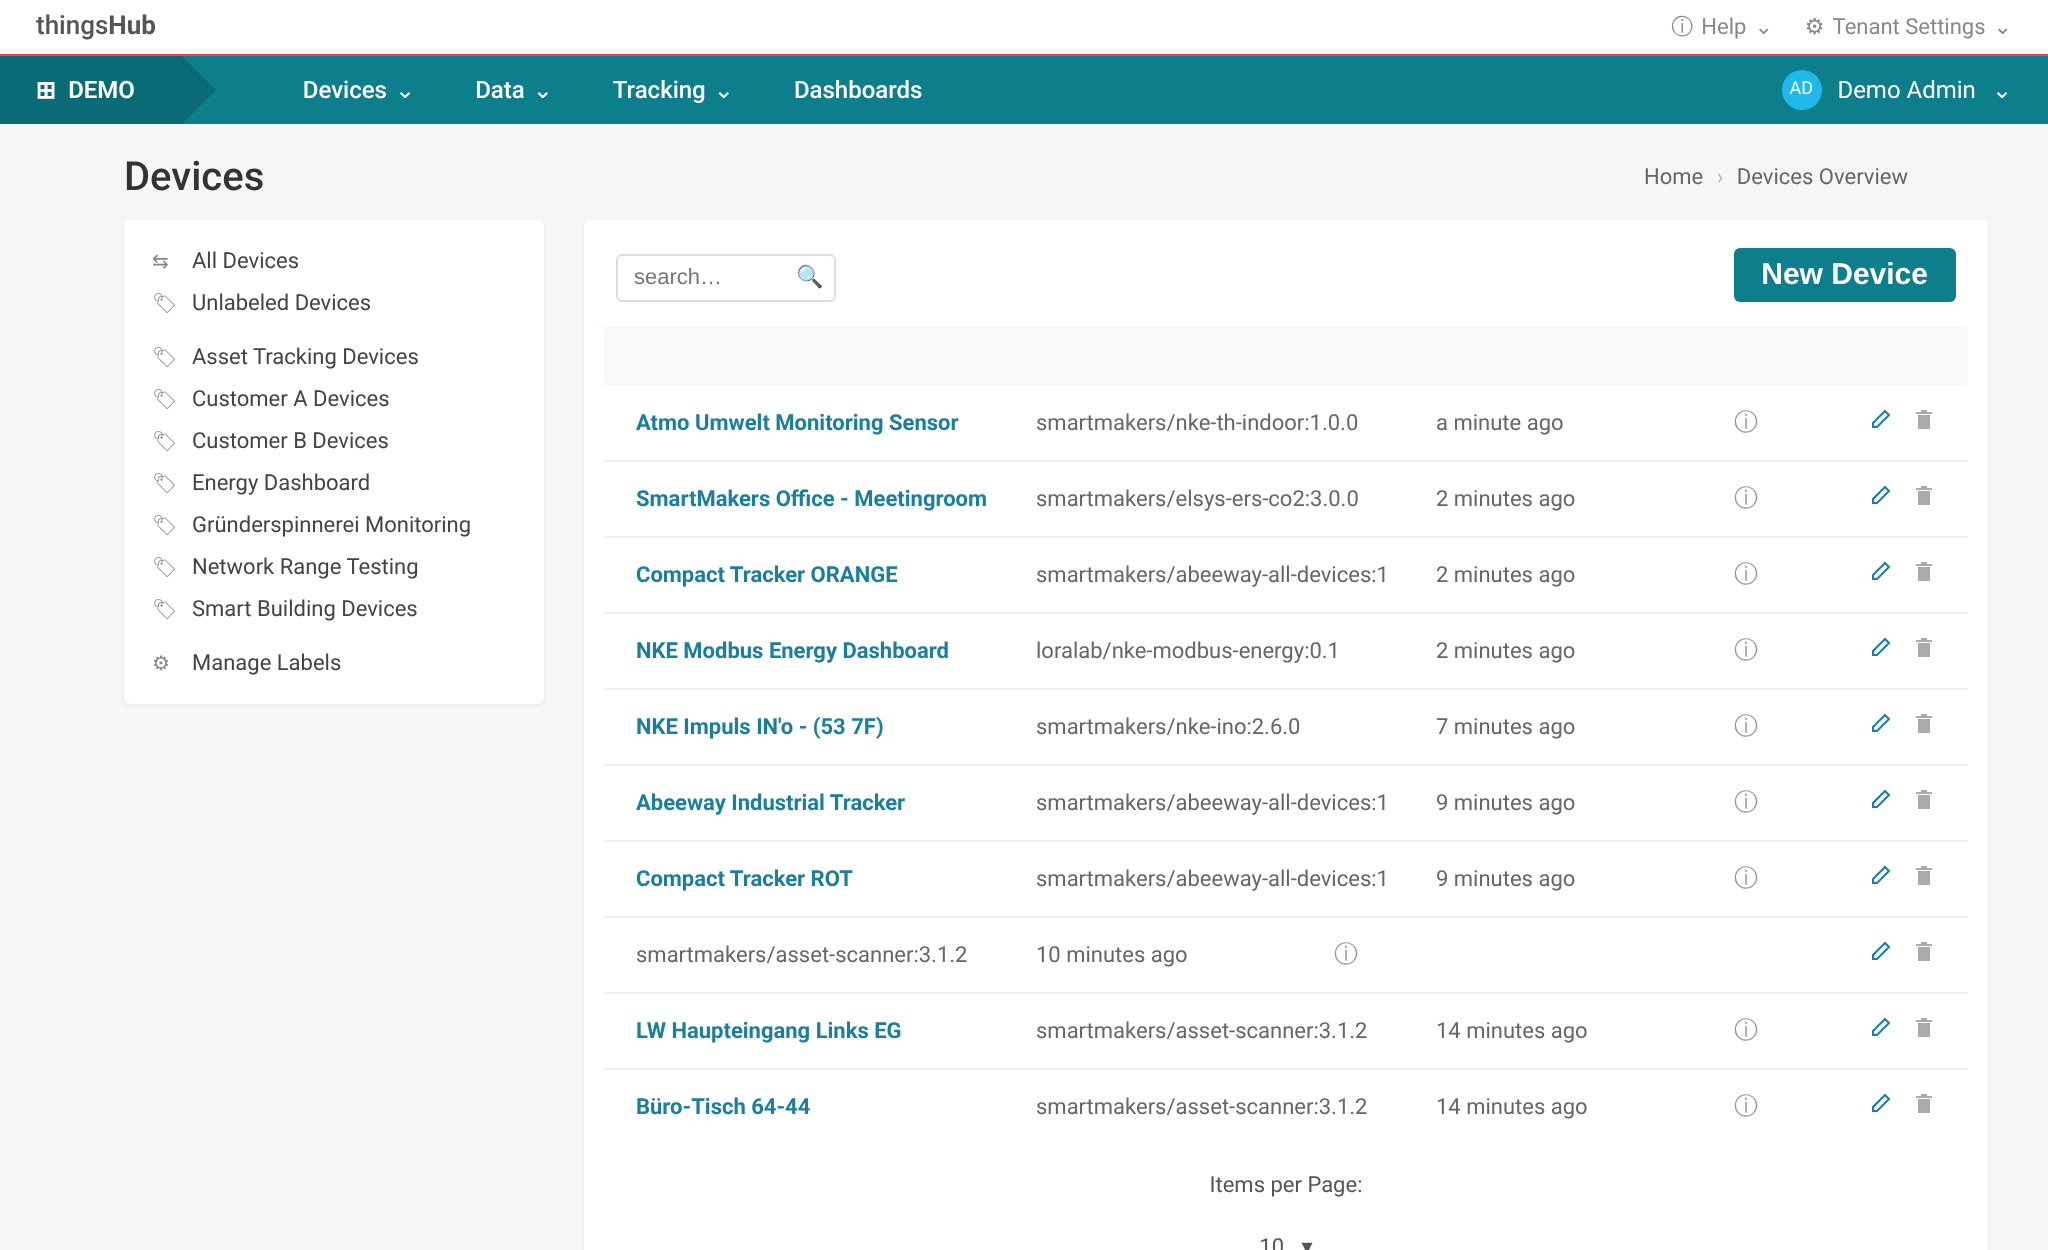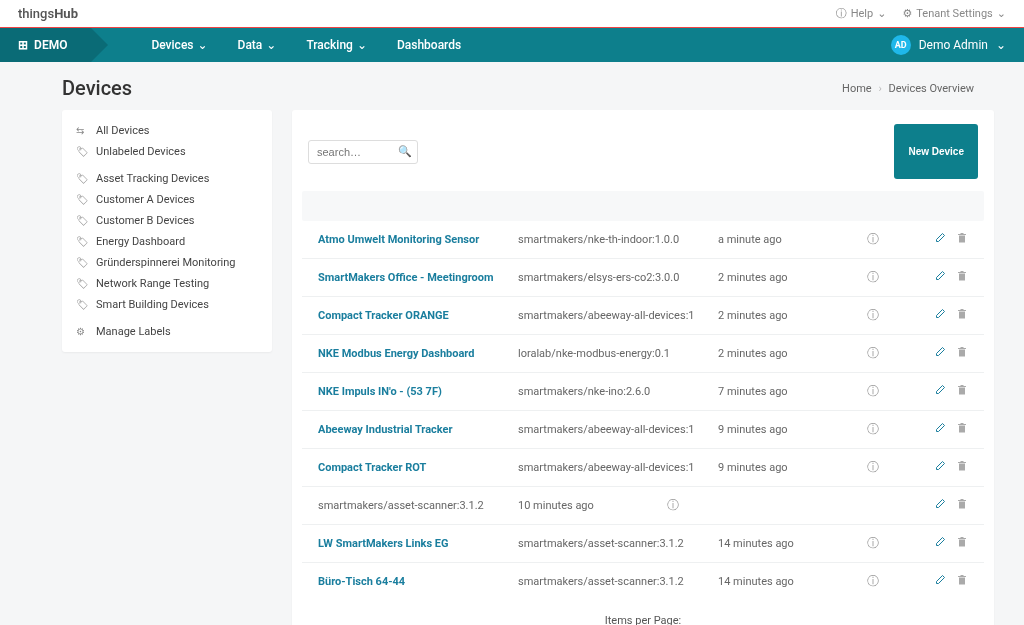--- a/index.html
+++ b/index.html
@@ -8,37 +8,37 @@
 .brand { font-size: 13px; font-weight: 500; color: #555; }
 .brand b { font-weight: 700; }
 .topbar-right { margin-left: auto; display: flex; gap: 16px; color: #888; font-size: 11px; }
 .topbar-link { display: flex; align-items: center; gap: 4px; cursor: pointer; }
 .navbar { background: #0d7f8c; height: 34px; display: flex; align-items: center; color: #fff; position: relative; }
 .nav-demo { background: #0a6b76; height: 34px; display: flex; align-items: center; padding: 0 24px 0 18px; font-weight: 600; font-size: 12px; position: relative; }
 .nav-demo::after { content: ""; position: absolute; right: -17px; top: 0; border-top: 17px solid transparent; border-bottom: 17px solid transparent; border-left: 17px solid #0a6b76; }
 .nav-items { display: flex; gap: 30px; margin-left: 60px; }
 .nav-item { font-size: 12px; font-weight: 500; cursor: pointer; display: flex; align-items: center; gap: 4px; }
 .nav-user { margin-left: auto; margin-right: 18px; display: flex; align-items: center; gap: 8px; cursor: pointer; }
-.avatar { width: 20px; height: 20px; border-radius: 50%; background: #1fb8ea; display: flex; align-items: center; justify-content: center; font-size: 9px; font-weight: 700; }
+.avatar { width: 20px; height: 20px; border-radius: 50%; background: #1fb8ea; display: flex; align-items: center; justify-content: center; font-size: 9px; font-weight: 400; }
 .page-header { display: flex; align-items: center; padding: 14px 30px 10px 62px; }
 .page-title { font-size: 20px; font-weight: 500; color: #333; }
-.breadcrumb { margin-left: auto; font-size: 11px; color: #666; margin-right: 20px; }
+.breadcrumb { margin-left: auto; font-size: 11px; color: #666; margin-right: 40px; }
 .breadcrumb .sep { color: #bbb; margin: 0 4px; }
 .breadcrumb .home { cursor: pointer; }
 .content { display: flex; padding: 0 30px 20px 62px; gap: 20px; align-items: flex-start; }
 .sidebar { width: 210px; background: #fff; border-radius: 3px; padding: 10px 0; box-shadow: 0 1px 2px rgba(0,0,0,0.05); }
 .side-item { display: flex; align-items: center; gap: 8px; padding: 4px 14px; font-size: 11px; color: #444; cursor: pointer; }
 .side-item .ico { width: 12px; color: #888; font-size: 10px; }
 .side-sep { margin: 6px 14px; }
 .main { flex: 1; background: #fff; border-radius: 3px; box-shadow: 0 1px 2px rgba(0,0,0,0.05); padding-bottom: 12px; }
-.main-header { display: flex; align-items: center; padding: 14px 16px 12px; }
+.main-header { display: flex; align-items: flex-end; padding: 14px 16px 12px; }
 .search { position: relative; width: 110px; }
 .search input { width: 100%; border: 1px solid #ddd; border-radius: 3px; padding: 5px 22px 5px 8px; font-size: 11px; color: #666; outline: none; }
 .search .mag { position: absolute; right: 6px; top: 5px; color: #aaa; font-size: 11px; }
-.new-btn { margin-left: auto; background: #0d7f8c; color: #fff; border: none; border-radius: 3px; padding: 22px 14px; font-size: 10px; font-weight: 600; cursor: pointer; }
+.new-btn { margin-left: auto; background: #0d7f8c; color: #fff; border: none; border-radius: 3px; padding: 5px 14px; font-size: 15px; font-weight: 600; cursor: pointer; }
 .table-head-bar { background: #f7f8f9; height: 30px; margin: 0 10px; border-radius: 2px; }
 .row { display: flex; align-items: center; padding: 10px 16px; border-bottom: 1px solid #eef0f1; margin: 0 10px; }
 .row:last-of-type { border-bottom: none; }
 .col-name { width: 200px; font-size: 11px; font-weight: 700; color: #1a7e9e; cursor: pointer; }
 .col-driver { width: 200px; font-size: 11px; color: #666; }
 .col-time { width: 130px; font-size: 11px; color: #666; }
 .col-status { width: 50px; text-align: center; color: #999; }
 .col-actions { margin-left: auto; display: flex; gap: 10px; color: #aaa; }
 .act { cursor: pointer; }
 .pager { display: flex; align-items: center; justify-content: flex-end; gap: 18px; padding: 14px 24px 6px; font-size: 11px; color: #555; flex-direction: column; }
@@ -269,21 +269,21 @@
     <div class="col-actions">
       <span class="act"><svg viewBox="0 0 24 24" fill="none" stroke="#1a7e9e" stroke-width="2">
                 <path d="M17 3l4 4-12 12H5v-4L17 3z"></path>
               </svg></span>
       <span class="act"><svg viewBox="0 0 24 24" fill="#aaa">
                 <path d="M6 7h12v14H6zM4 4h16v2H4zM9 2h6v2H9z"></path>
               </svg></span>
     </div>
         </div>
         <div class="row">
-    <div class="col-name">LW SmartMakers Links EG</div>
+    <div class="col-name">LW Haupteingang Links EG</div>
     <div class="col-driver">smartmakers/asset-scanner:3.1.2</div>
     <div class="col-time">14 minutes ago</div>
     <div class="col-status">ⓘ</div>
     <div class="col-actions">
       <span class="act"><svg viewBox="0 0 24 24" fill="none" stroke="#1a7e9e" stroke-width="2">
                 <path d="M17 3l4 4-12 12H5v-4L17 3z"></path>
               </svg></span>
       <span class="act"><svg viewBox="0 0 24 24" fill="#aaa">
                 <path d="M6 7h12v14H6zM4 4h16v2H4zM9 2h6v2H9z"></path>
               </svg></span>

